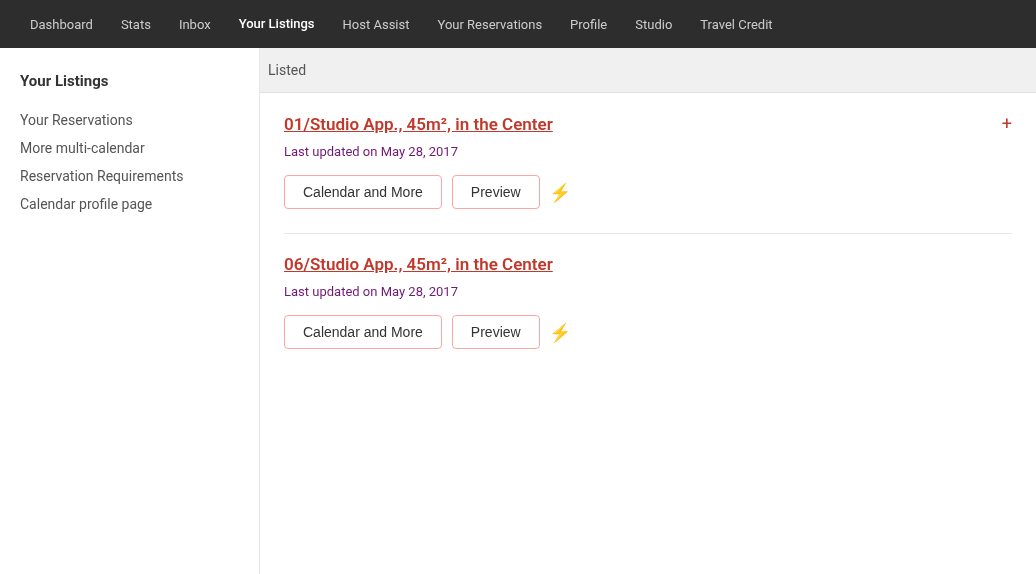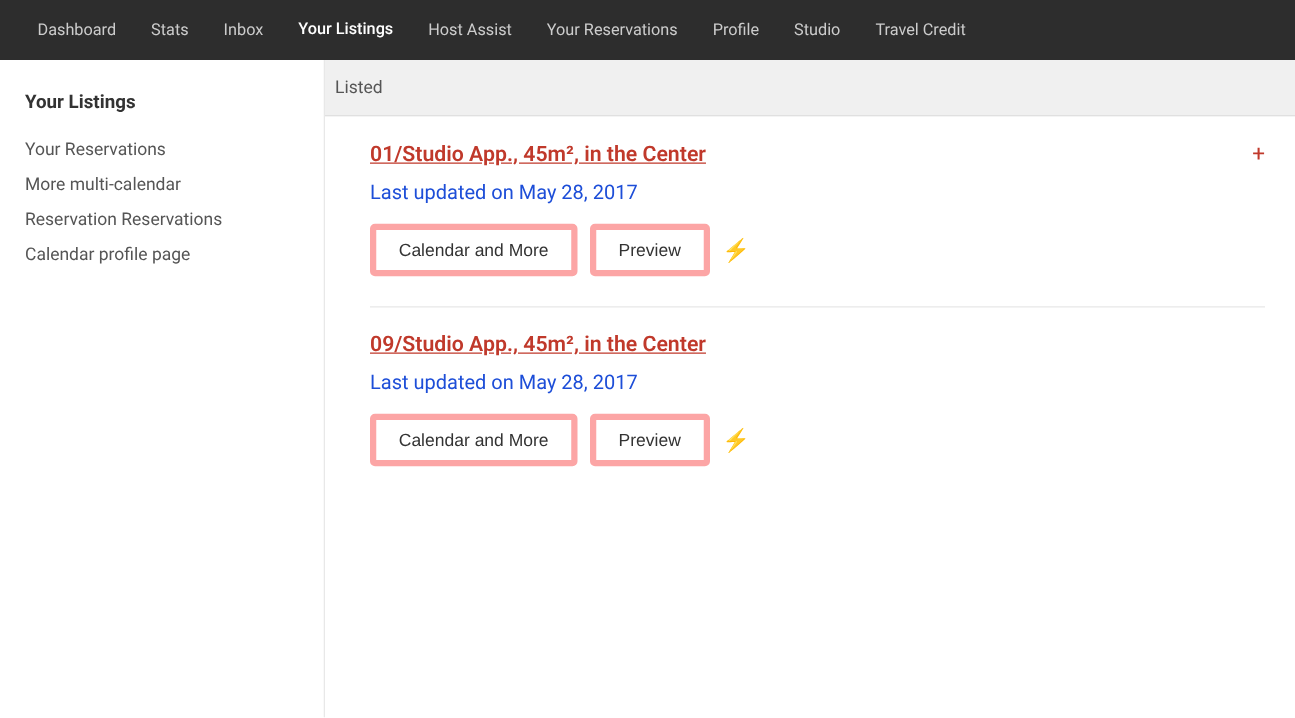--- a/index.html
+++ b/index.html
@@ -80,21 +80,20 @@
       font-size: 14px;
       color: #555;
       border-bottom: 1px solid #e0e0e0;
     }
     .listings-container {
       padding: 0 24px;
     }
     .listing-item {
       padding: 20px 0 24px 0;
       border-bottom: 1px solid #e8e8e8;
-      margin-left: 12px;
     }
     .listing-item:last-child {
       border-bottom: none;
     }
     .listing-title-row {
       display: flex;
       align-items: center;
       justify-content: space-between;
       margin-bottom: 10px;
     }
@@ -105,32 +104,32 @@
       text-decoration: underline;
       text-decoration-color: #c0392b;
       cursor: pointer;
     }
     .listing-plus {
       color: #c0392b;
       font-size: 18px;
       cursor: pointer;
     }
     .listing-updated {
-      font-size: 16px;
-      color: #1d4ed8;
+      font-size: 13px;
+      color: #701a75;
       margin-bottom: 16px;
     }
     .listing-actions {
       display: flex;
       align-items: center;
       gap: 10px;
     }
     .btn-outline {
       padding: 8px 18px;
-      border: 5px solid #fca5a5;
+      border: 1px solid #fca5a5;
       background: #fff;
       color: #333;
       border-radius: 4px;
       font-size: 14px;
       cursor: pointer;
     }
     .lightning-icon {
       color: #aaa;
       font-size: 18px;
       cursor: pointer;
@@ -150,21 +149,21 @@
   <a class="nav-item">Studio</a>
   <a class="nav-item">Travel Credit</a>
 </nav>
 
 <div class="page-layout">
 
   <aside class="sidebar">
     <div class="sidebar-title">Your Listings</div>
     <a class="sidebar-link">Your Reservations</a>
     <a class="sidebar-link">More multi-calendar</a>
-    <a class="sidebar-link">Reservation Reservations</a>
+    <a class="sidebar-link">Reservation Requirements</a>
     <a class="sidebar-link">Calendar profile page</a>
   </aside>
 
   <main class="main-content">
     <div class="listed-header">Listed</div>
 
     <div class="listings-container">
 
       <div class="listing-item">
         <div class="listing-title-row">
@@ -174,21 +173,21 @@
         <div class="listing-updated">Last updated on May 28, 2017</div>
         <div class="listing-actions">
           <button class="btn-outline">Calendar and More</button>
           <button class="btn-outline">Preview</button>
           <span class="lightning-icon">⚡</span>
         </div>
       </div>
 
       <div class="listing-item">
         <div class="listing-title-row">
-          <span class="listing-title">09/Studio App., 45m², in the Center</span>
+          <span class="listing-title">06/Studio App., 45m², in the Center</span>
         </div>
         <div class="listing-updated">Last updated on May 28, 2017</div>
         <div class="listing-actions">
           <button class="btn-outline">Calendar and More</button>
           <button class="btn-outline">Preview</button>
           <span class="lightning-icon">⚡</span>
         </div>
       </div>
 
     </div>

